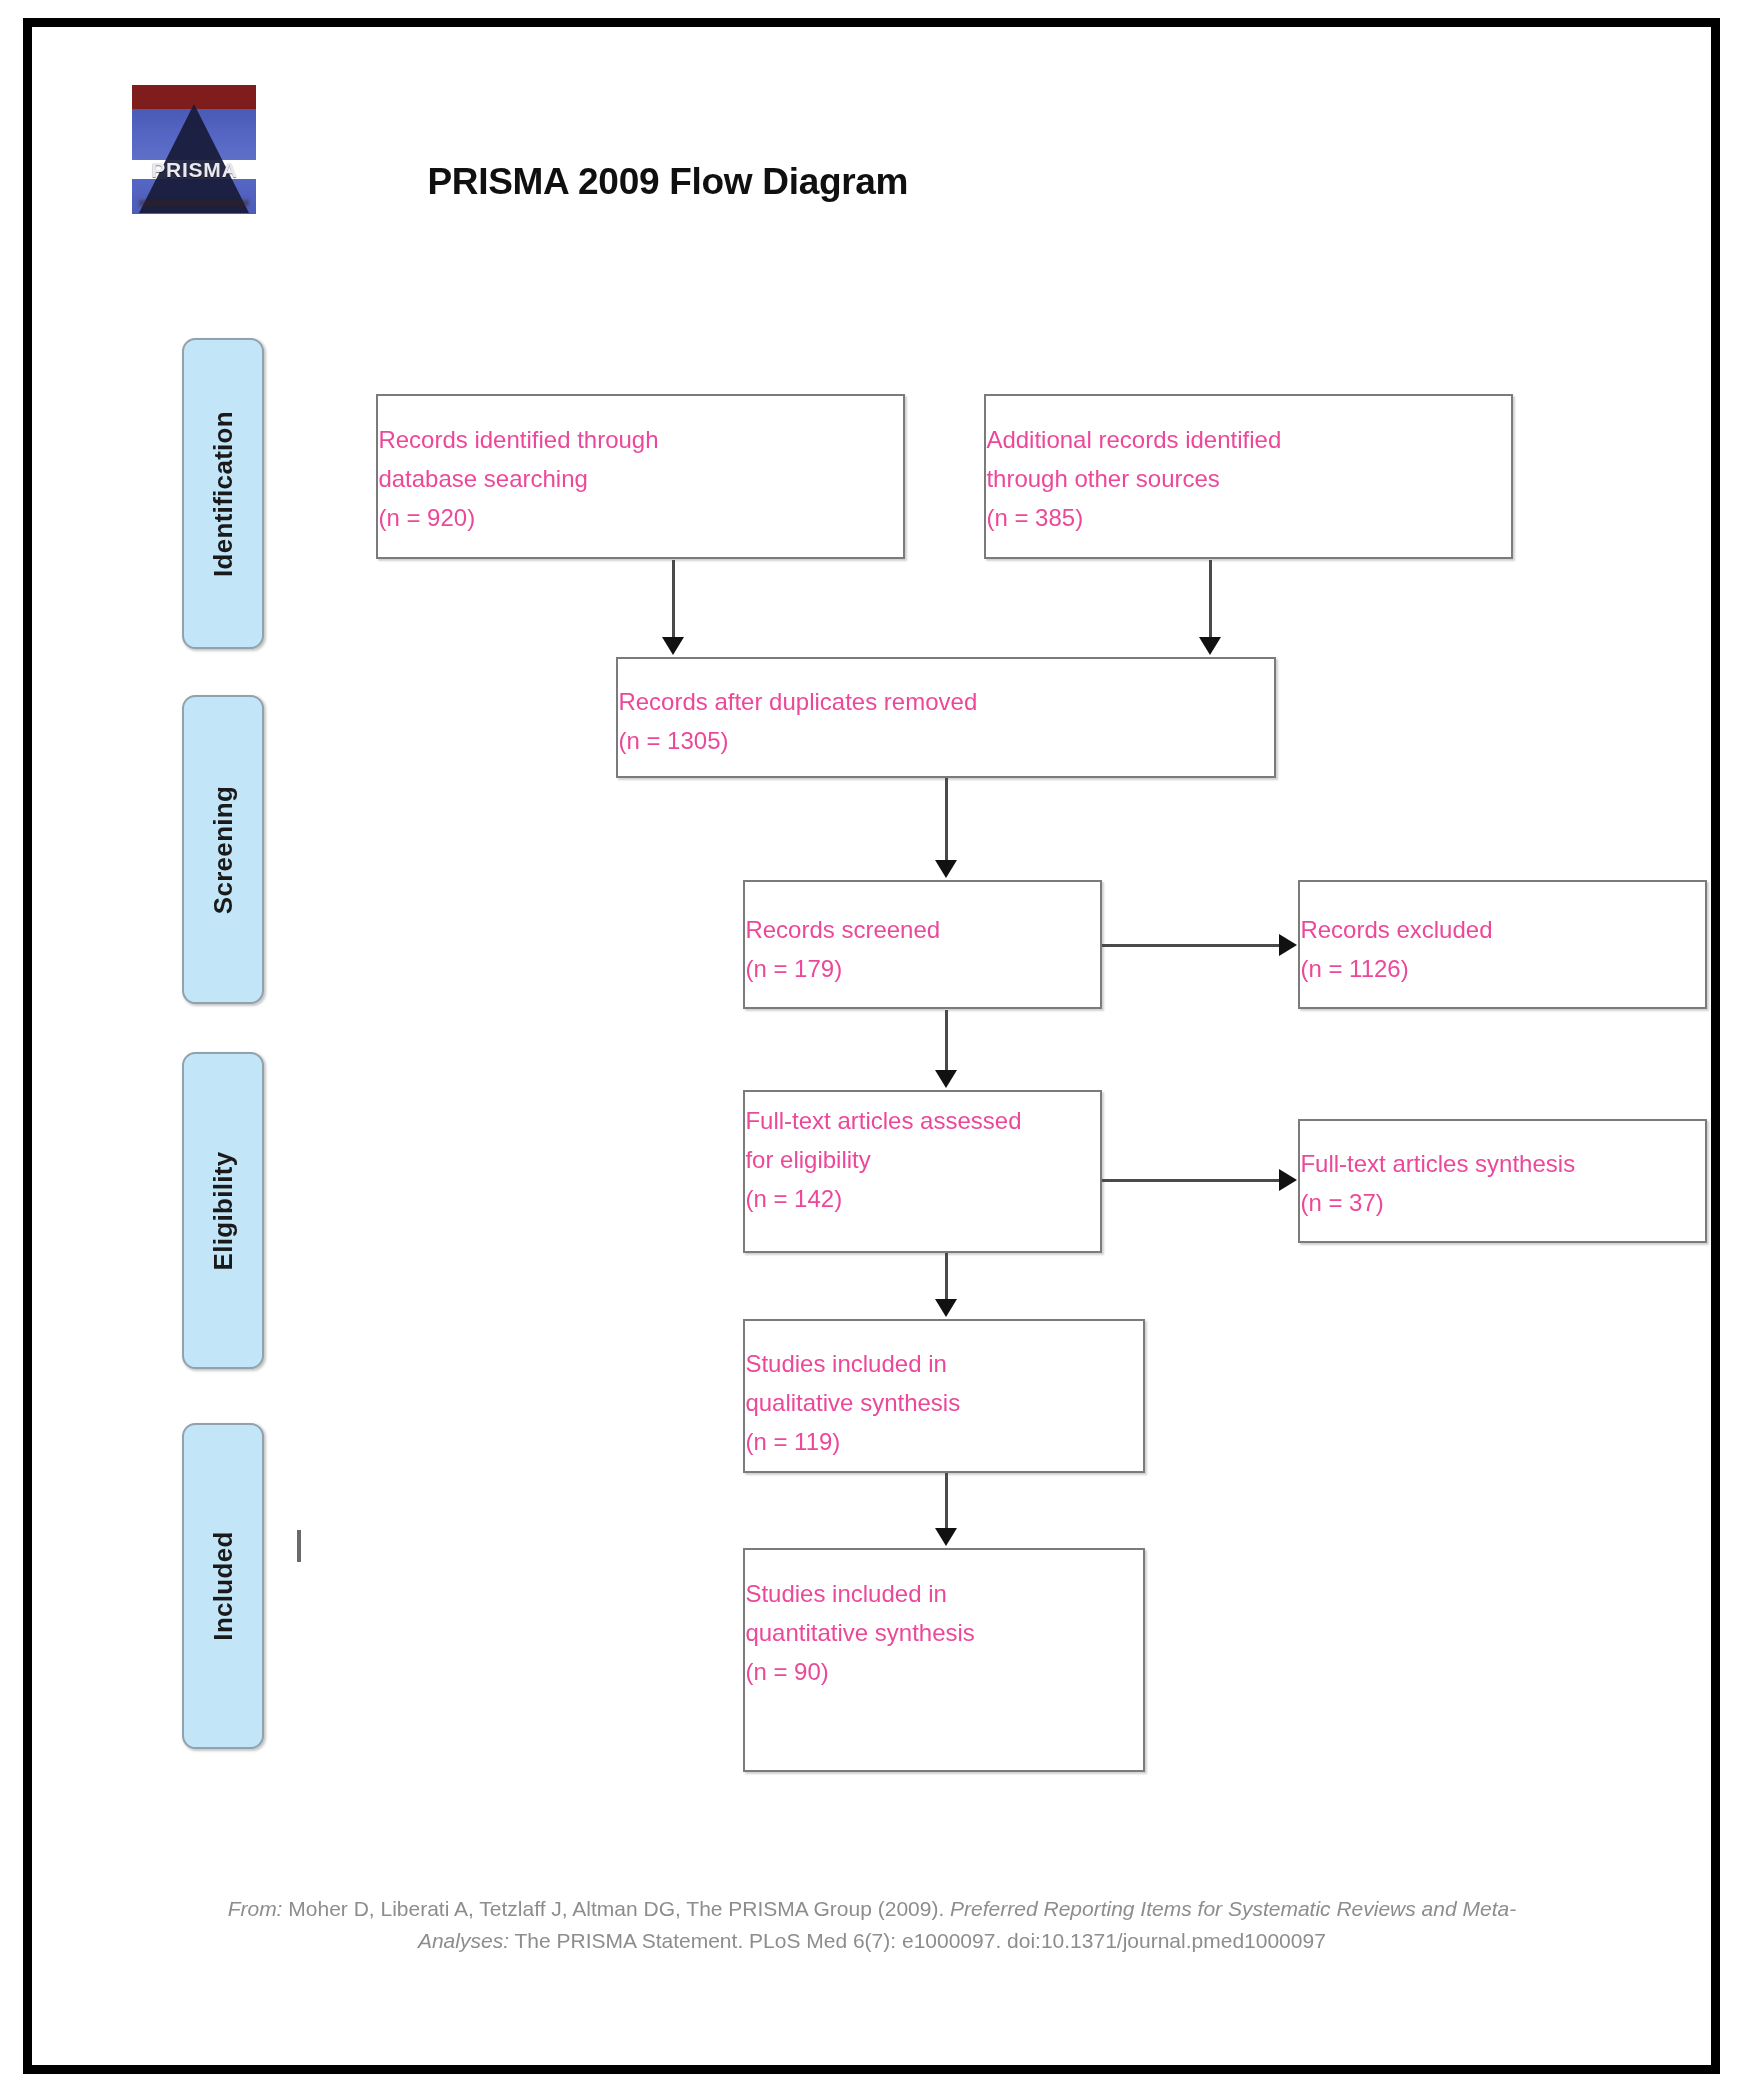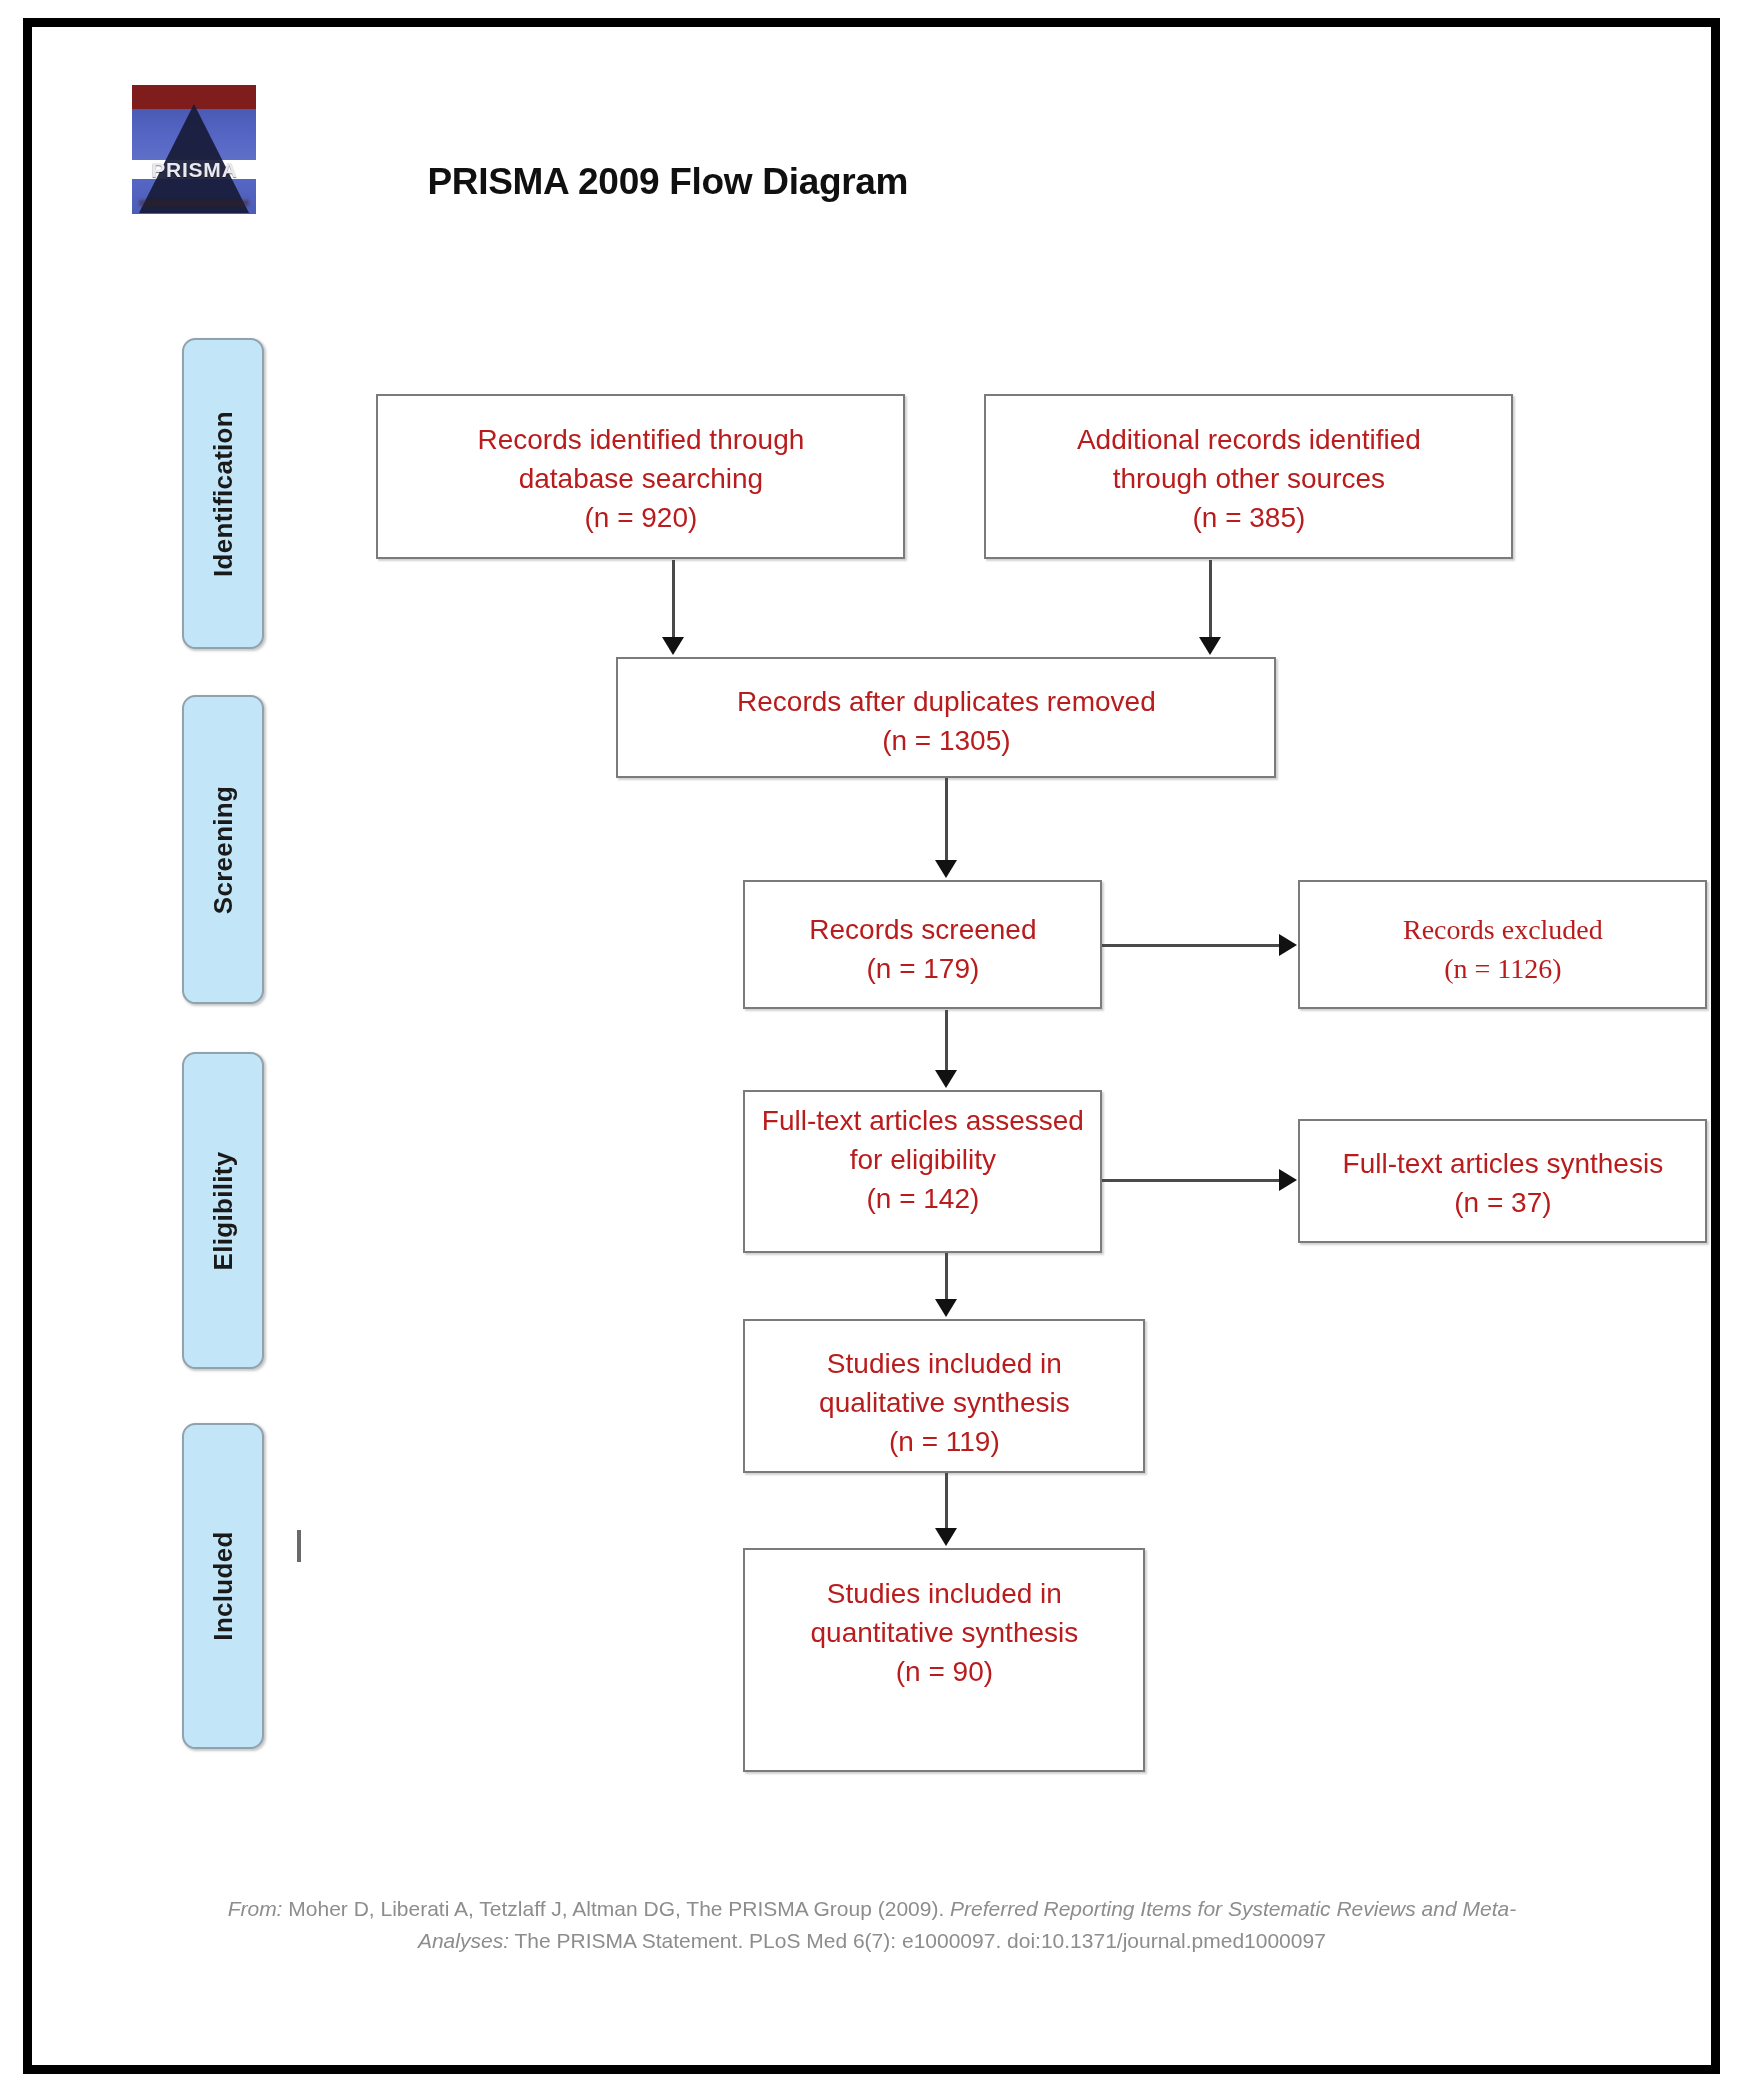--- a/index.html
+++ b/index.html
@@ -115,40 +115,39 @@
   
   .fbox {
     position: absolute;
     border: 2.5px solid #7b7b7b;
     background: #ffffff;
     box-shadow: 1.7px 1.7px 1.7px rgba(0,0,0,.18);
   }
   .fbox .fbox-text {
     position: absolute;
     left: 0; right: 0;
-    text-align: center;
-    font-size: 28px;
+    font-size: 24px;
     line-height: 39px;
-    color: #b91c1c;
+    color: #ec4899;
   }
 
   #box-db-search    { left: 344px;  top: 367px;  width: 529px; height: 165px; }
   #box-db-search    .fbox-text { top: 23.4px; }
 
   #box-other-src    { left: 952px; top: 367px;  width: 529px; height: 165px; }
   #box-other-src    .fbox-text { top: 23.4px; }
 
   #box-duplicates   { left: 584px;  top: 630px;  width: 660px; height: 121px; padding-left: 48px; }
   #box-duplicates   .fbox-text { top: 22.5px; }
 
   #box-screened     { left: 711px;  top: 853px; width: 359px; height: 129px; }
   #box-screened     .fbox-text { top: 27.6px; }
 
   #box-excluded     { left: 1266px; top: 853px; width: 409px; height: 129px; }
-  #box-excluded     .fbox-text { top: 27.6px; font-family: Liberation Serif, serif; }
+  #box-excluded     .fbox-text { top: 27.6px; }
 
   #box-fulltext     { left: 711px;  top: 1063px; width: 359px; height: 163px; }
   #box-fulltext     .fbox-text { top: 9px; }
 
   #box-ft-excluded  { left: 1266px; top: 1092px; width: 409px; height: 124px; }
   #box-ft-excluded  .fbox-text { top: 22.5px; }
 
   #box-qualitative  { left: 711px;  top: 1292px; width: 402px; height: 154px; }
   #box-qualitative  .fbox-text { top: 22.5px; }
 

